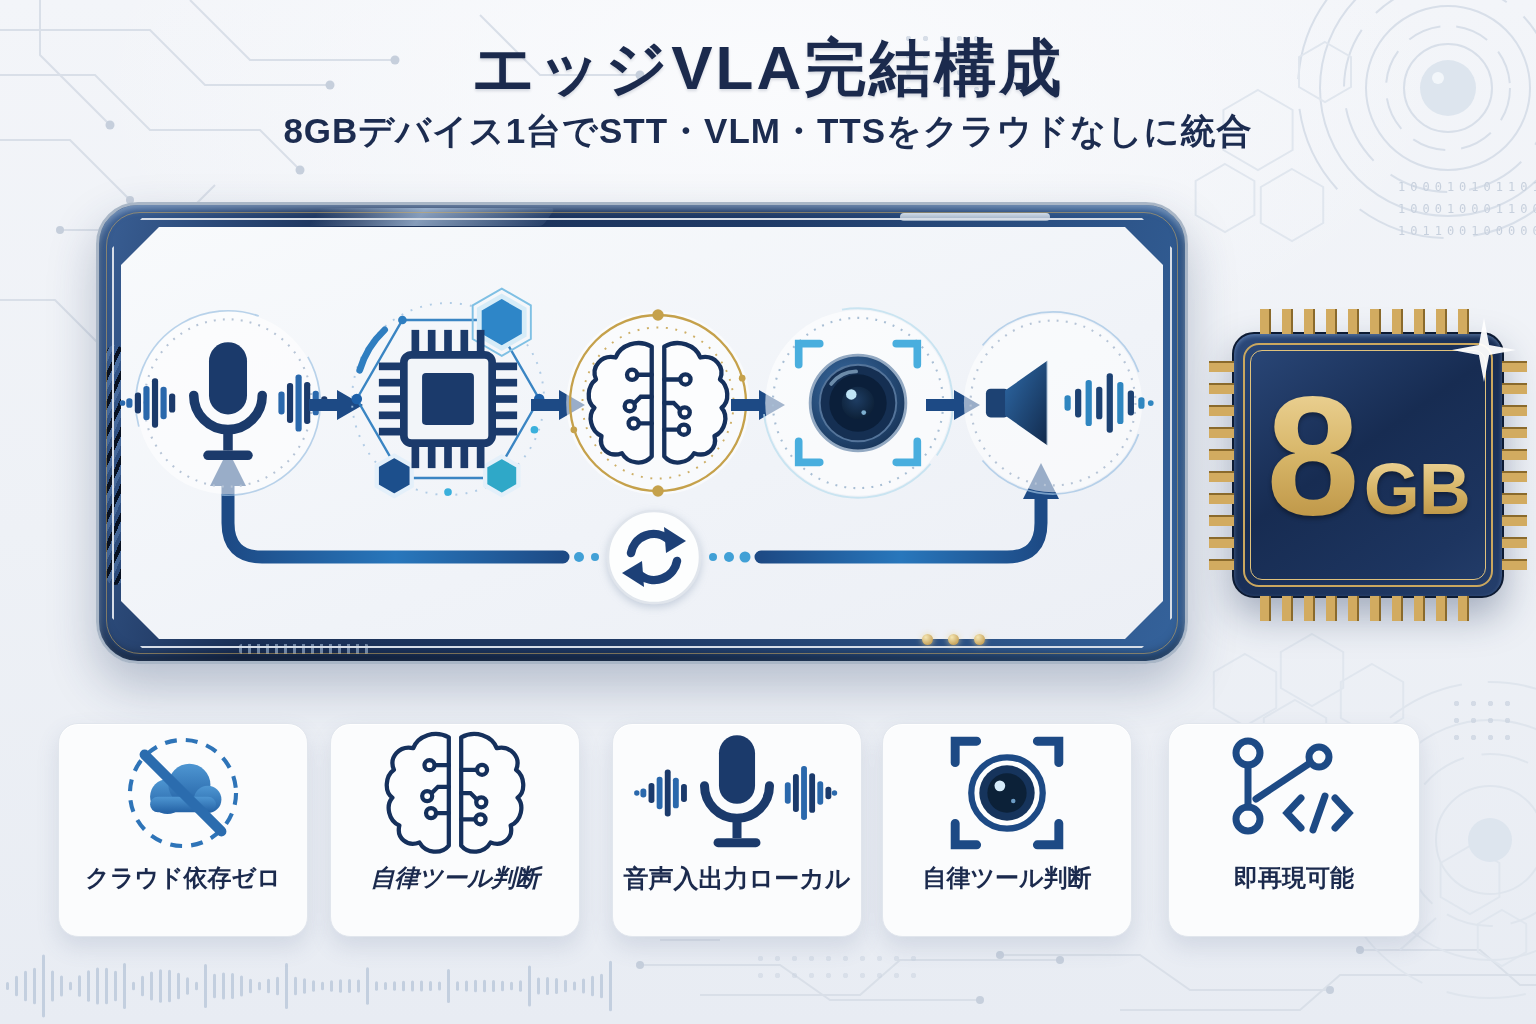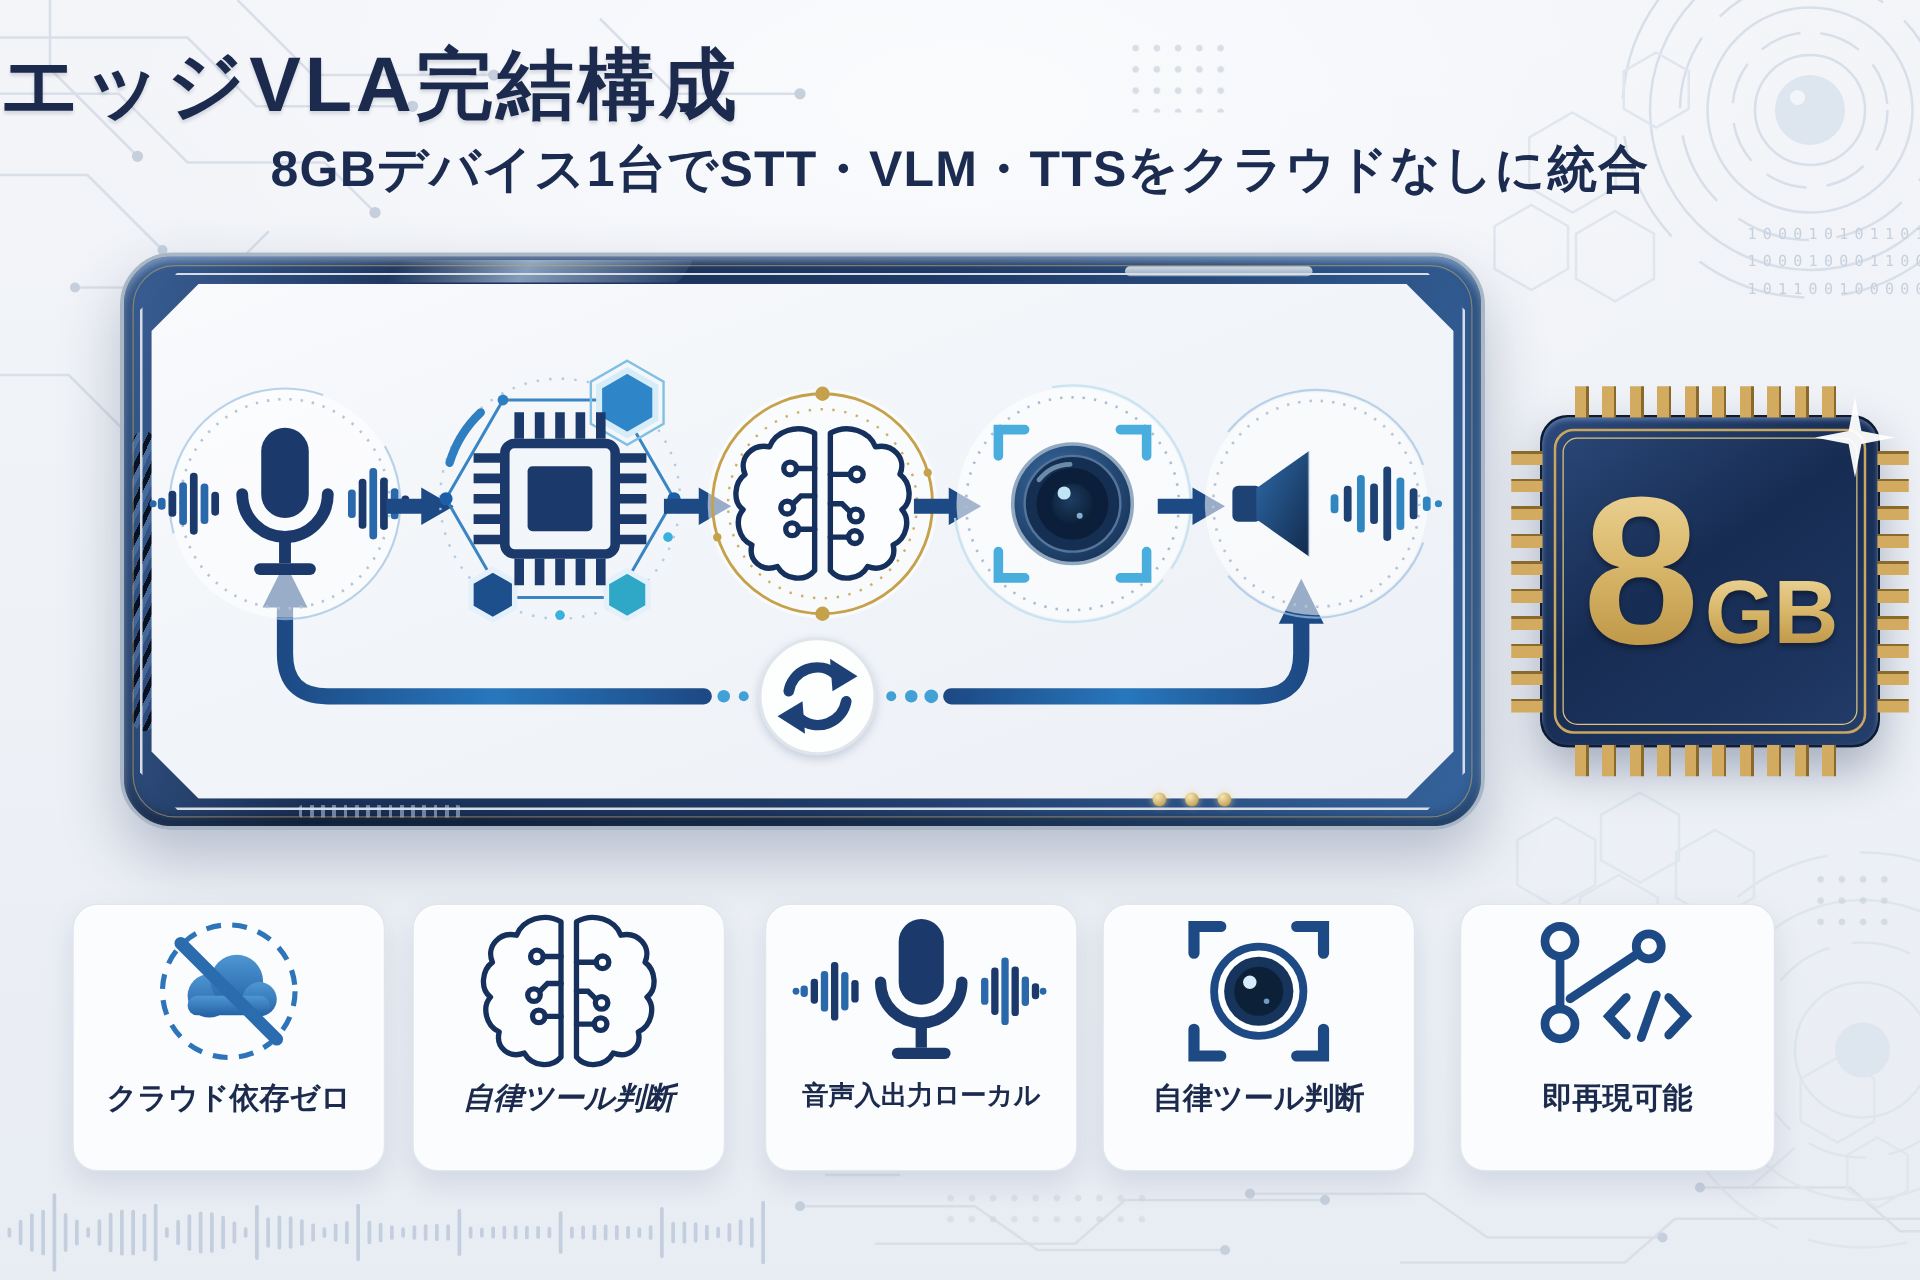--- a/index.html
+++ b/index.html
@@ -9,25 +9,25 @@
       radial-gradient(1100px 520px at 50% 8%, #fafbfd 0%, rgba(250,251,253,0) 62%),
       linear-gradient(180deg,#f3f5f9 0%, #eef1f6 52%, #e8ecf3 100%);
     font-family:"Liberation Sans","DejaVu Sans",sans-serif; color:#1b2a4d;
   }
   svg { display:block; }
   .bg-layer { position:absolute; inset:0; pointer-events:none; }
   .dot-grid { position:absolute; background-image:radial-gradient(circle,#c9d2df 2.4px,transparent 3px); background-size:17px 17px; opacity:.7; }
   .binary-row { position:absolute; font-family:"DejaVu Sans Mono","Liberation Mono",monospace; font-size:12px; letter-spacing:5px; color:#c7d0dd; }
 
   
-  .title { position:absolute; top:26px; left:0; right:0; text-align:left;
+  .title { position:absolute; top:26px; left:0; right:0; text-align:center;
            font-size:62px; font-weight:bold; letter-spacing:3px; color:#1b2a4d;
            text-shadow:0 2px 3px rgba(20,35,70,.15); }
   .subtitle { position:absolute; top:108px; left:0; right:0; text-align:center;
-           font-size:40px; font-weight:bold; letter-spacing:1px; color:#1c2c50; }
+           font-size:35px; font-weight:bold; letter-spacing:1px; color:#1c2c50; }
 
   
   .device { position:absolute; left:96px; top:202px; width:1086px; height:456px;
     border-radius:42px; border:3px solid #a9b6c6;
     background:linear-gradient(105deg,#3a6096 0%,#1a2f55 22%,#1f3a66 55%,#2c5档 0, #35639c 100%);
     background:linear-gradient(105deg,#3a6096 0%,#1a2f55 22%,#1f3a66 55%,#35639c 100%);
     box-shadow: inset 0 4px 7px rgba(185,212,242,.55), inset 0 -5px 12px rgba(0,0,0,.5), 0 22px 48px rgba(40,60,100,.28);
   }
   .device::after { content:""; position:absolute; inset:7px; border-radius:34px;
     border:1.5px solid rgba(202,167,95,.55); pointer-events:none; }
@@ -83,21 +83,21 @@
     clip-path:polygon(50% 0, 58% 42%, 100% 50%, 58% 58%, 50% 100%, 42% 58%, 0 50%, 42% 42%);
     filter:drop-shadow(0 0 8px rgba(255,255,255,.95)); opacity:.95; }
 
   
   .card { position:absolute; top:723px; width:248px; height:212px; background:#fbfcfd;
     border:1px solid #e1e6ed; border-radius:20px;
     box-shadow:0 10px 22px rgba(85,105,140,.16), inset 0 1px 0 #ffffff;
     display:flex; flex-direction:column; align-items:center; justify-content:flex-start; }
   .card .icon-wrap { height:138px; display:flex; align-items:center; justify-content:center; }
   .card .card-label { font-size:24px; font-weight:bold; color:#1b2a4d; letter-spacing:0; white-space:nowrap; }
-  .card .card-label.tight { font-size:21px; }
+  .card .card-label.tight { font-size:25px; }
 </style>
 </head>
 <body>
 
 <div class="canvas">
 
   <svg width="0" height="0" style="position:absolute" aria-hidden="true">
     <defs>
       <linearGradient id="loopGrad" x1="0" y1="0" x2="1" y2="0">
         <stop offset="0" stop-color="#1d4a85"></stop>

